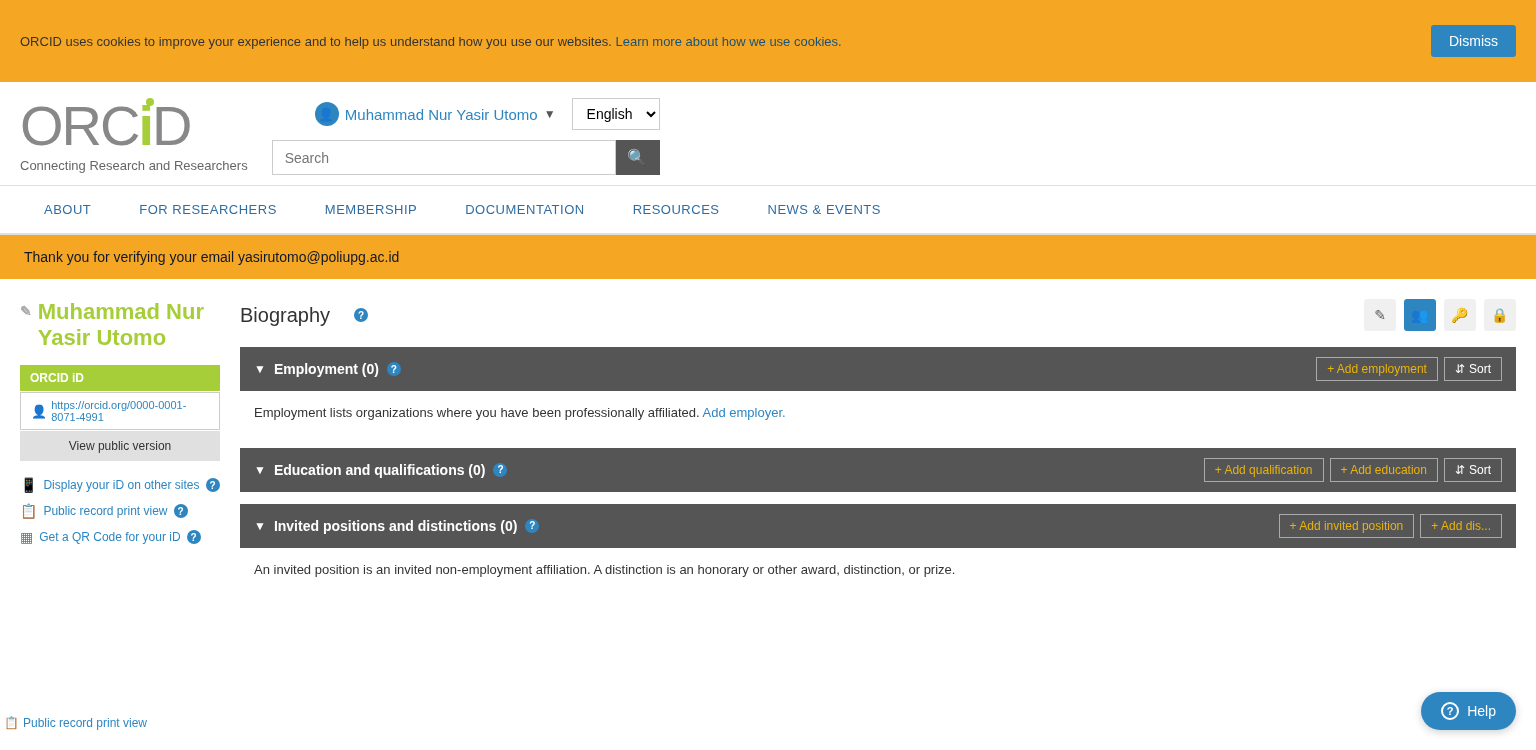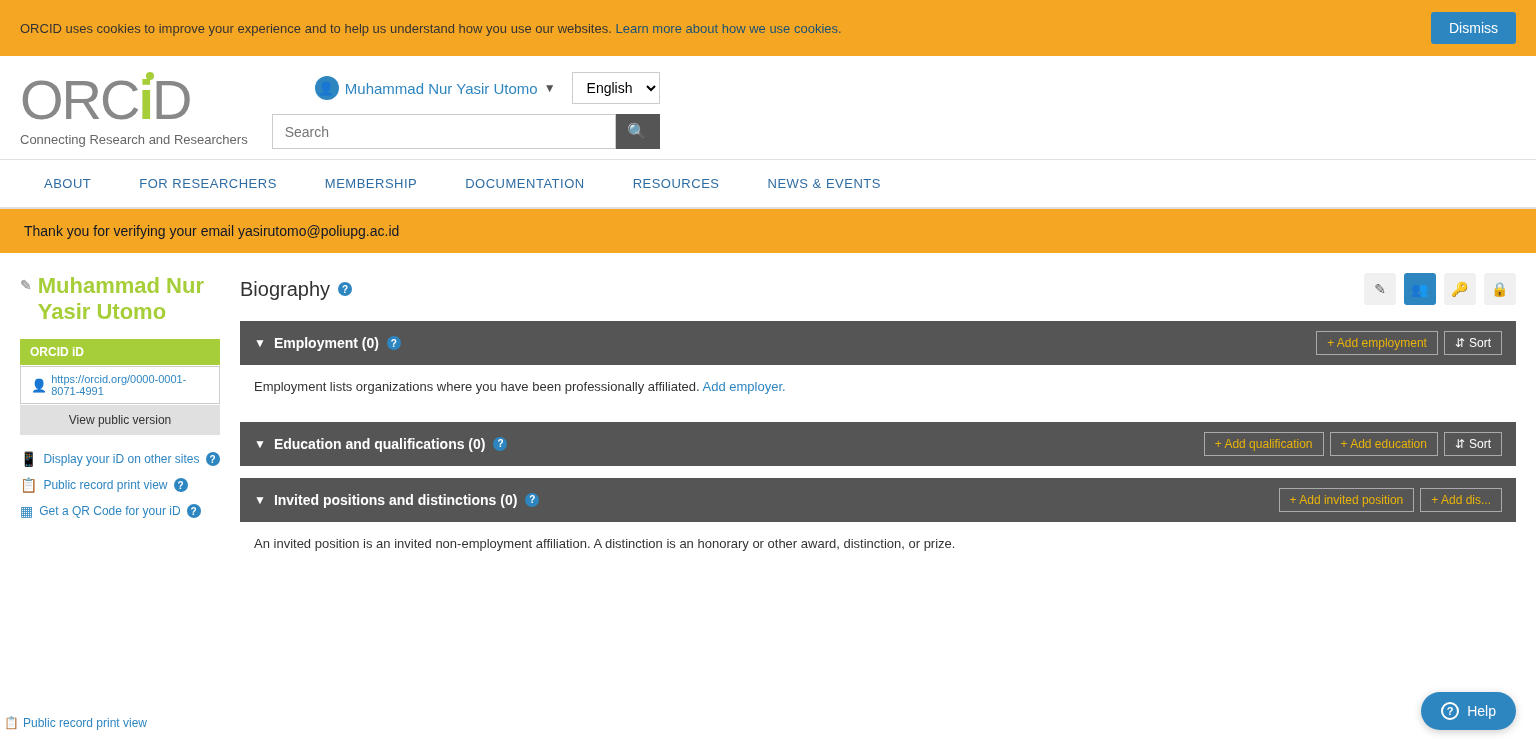--- a/index.html
+++ b/index.html
@@ -1,21 +1,21 @@
 <!DOCTYPE html>
 <html><head>
   <meta charset="utf-8">
   <style>
     * { box-sizing: border-box; margin: 0; padding: 0; }
     body { font-family: Arial, sans-serif; font-size: 14px; color: #333; background: #fff; }
 
     
     .cookie-banner {
       background: #f5a623;
-      padding: 12px 20px;
+      padding: 25px 20px;
       display: flex;
       align-items: center;
       justify-content: space-between;
       font-size: 13px;
     }
     .cookie-banner a { color: #1a5276; }
     .cookie-dismiss {
       background: #2e86c1;
       color: #fff;
       border: none;
@@ -141,21 +141,21 @@
     .help-icon { display: inline-flex; align-items: center; justify-content: center; width: 14px; height: 14px; background: #2e86c1; color: white; border-radius: 50%; font-size: 10px; font-weight: bold; cursor: pointer; }
 
     
     .right-panel { flex: 1; }
     .biography-header {
       display: flex;
       align-items: center;
       justify-content: space-between;
       margin-bottom: 16px;
     }
-    .biography-title { font-size: 20px; color: #333; display: flex; align-items: center; gap: 8px; }
+    .biography-title { font-size: 20px; color: #333; display: flex; align-items: center; gap: 24px; }
     .bio-actions { display: flex; gap: 8px; }
     .bio-action-btn {
       width: 32px;
       height: 32px;
       border: none;
       border-radius: 3px;
       cursor: pointer;
       display: flex; align-items: center; justify-content: center;
       font-size: 14px;
     }

